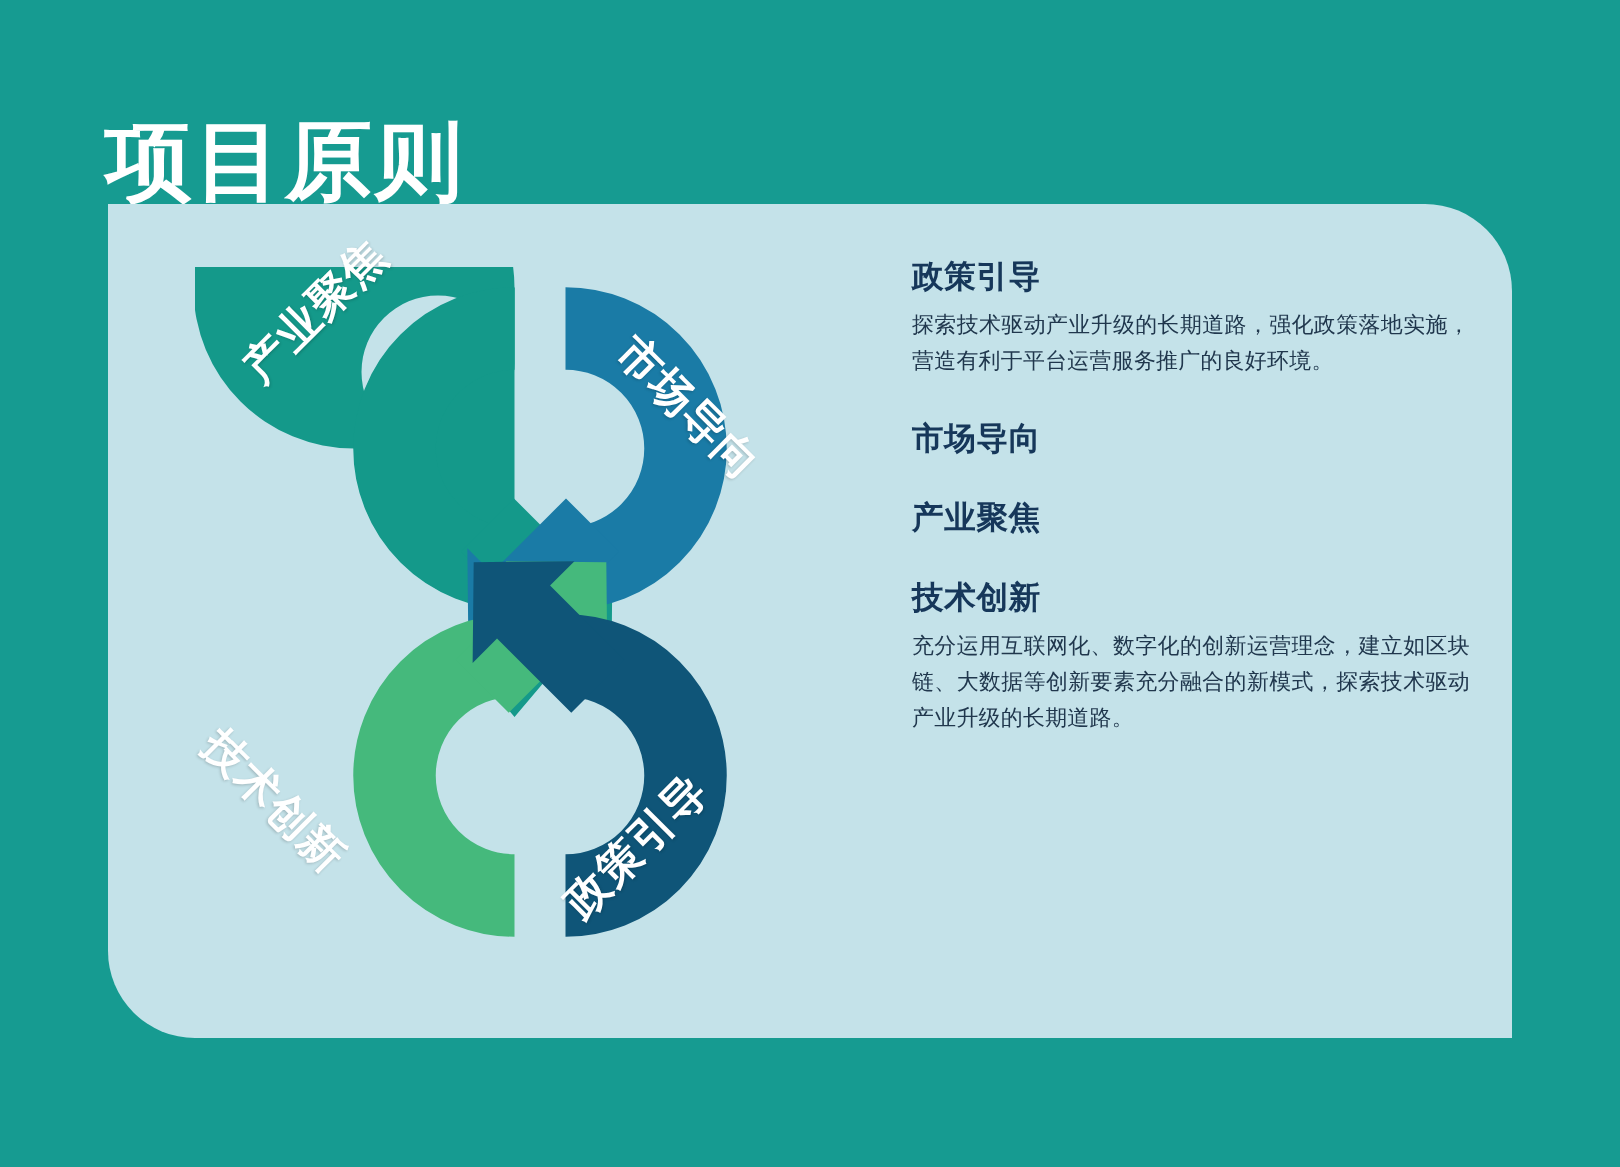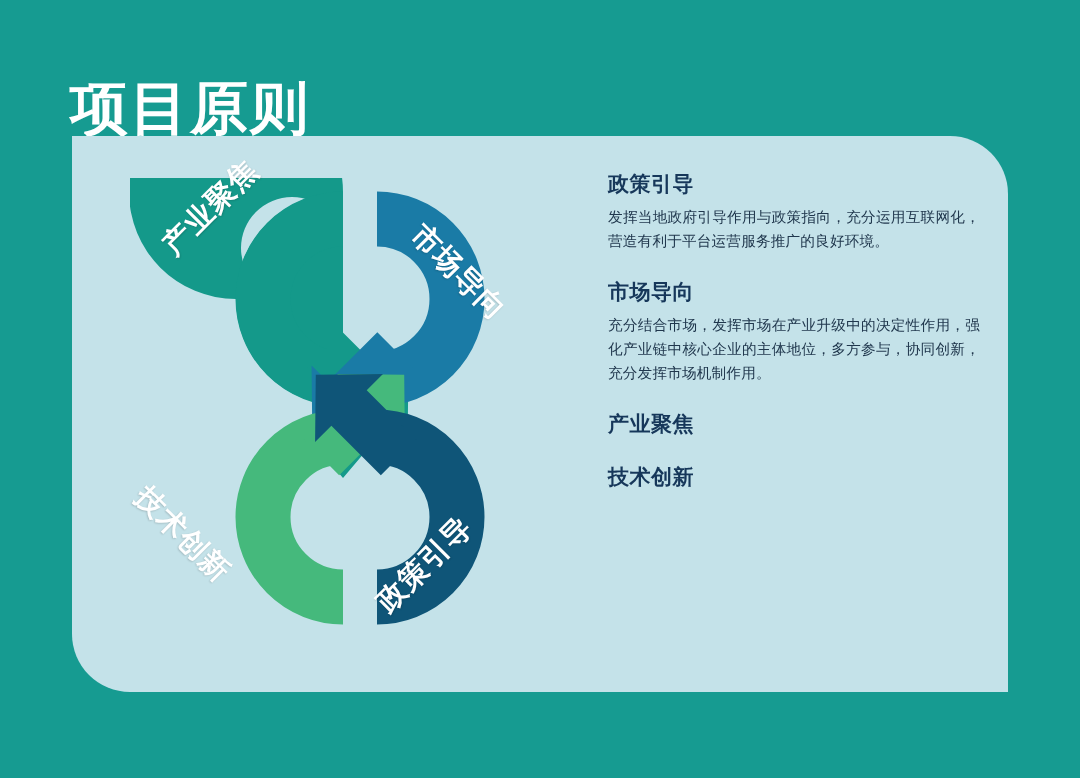--- a/index.html
+++ b/index.html
@@ -173,27 +173,27 @@
 
     <span class="cycle-label" id="label-industry">产业聚焦</span>
     <span class="cycle-label" id="label-market">市场导向</span>
     <span class="cycle-label" id="label-technology">技术创新</span>
     <span class="cycle-label" id="label-policy">政策引导</span>
   </div>
 
   <div id="detail-column">
     <div class="detail-block">
       <h2 class="detail-heading">政策引导</h2>
-      <p class="detail-body">发挥当地政府引导作用与政策指向，充分运用互联网化，营造有利于平台运营服务推广的良好环境。</p>
+      <p class="detail-body">探索技术驱动产业升级的长期道路，强化政策落地实施，营造有利于平台运营服务推广的良好环境。</p>
     </div>
     <div class="detail-block">
       <h2 class="detail-heading">市场导向</h2>
-      <p class="detail-body">充分结合市场，发挥市场在产业升级中的决定性作用，强化产业链中核心企业的主体地位，多方参与，协同创新，充分发挥市场机制作用。</p>
     </div>
     <div class="detail-block">
       <h2 class="detail-heading">产业聚焦</h2>
     </div>
     <div class="detail-block">
       <h2 class="detail-heading">技术创新</h2>
+      <p class="detail-body">充分运用互联网化、数字化的创新运营理念，建立如区块链、大数据等创新要素充分融合的新模式，探索技术驱动产业升级的长期道路。</p>
     </div>
   </div>
 
 </div>
 
 </body></html>

